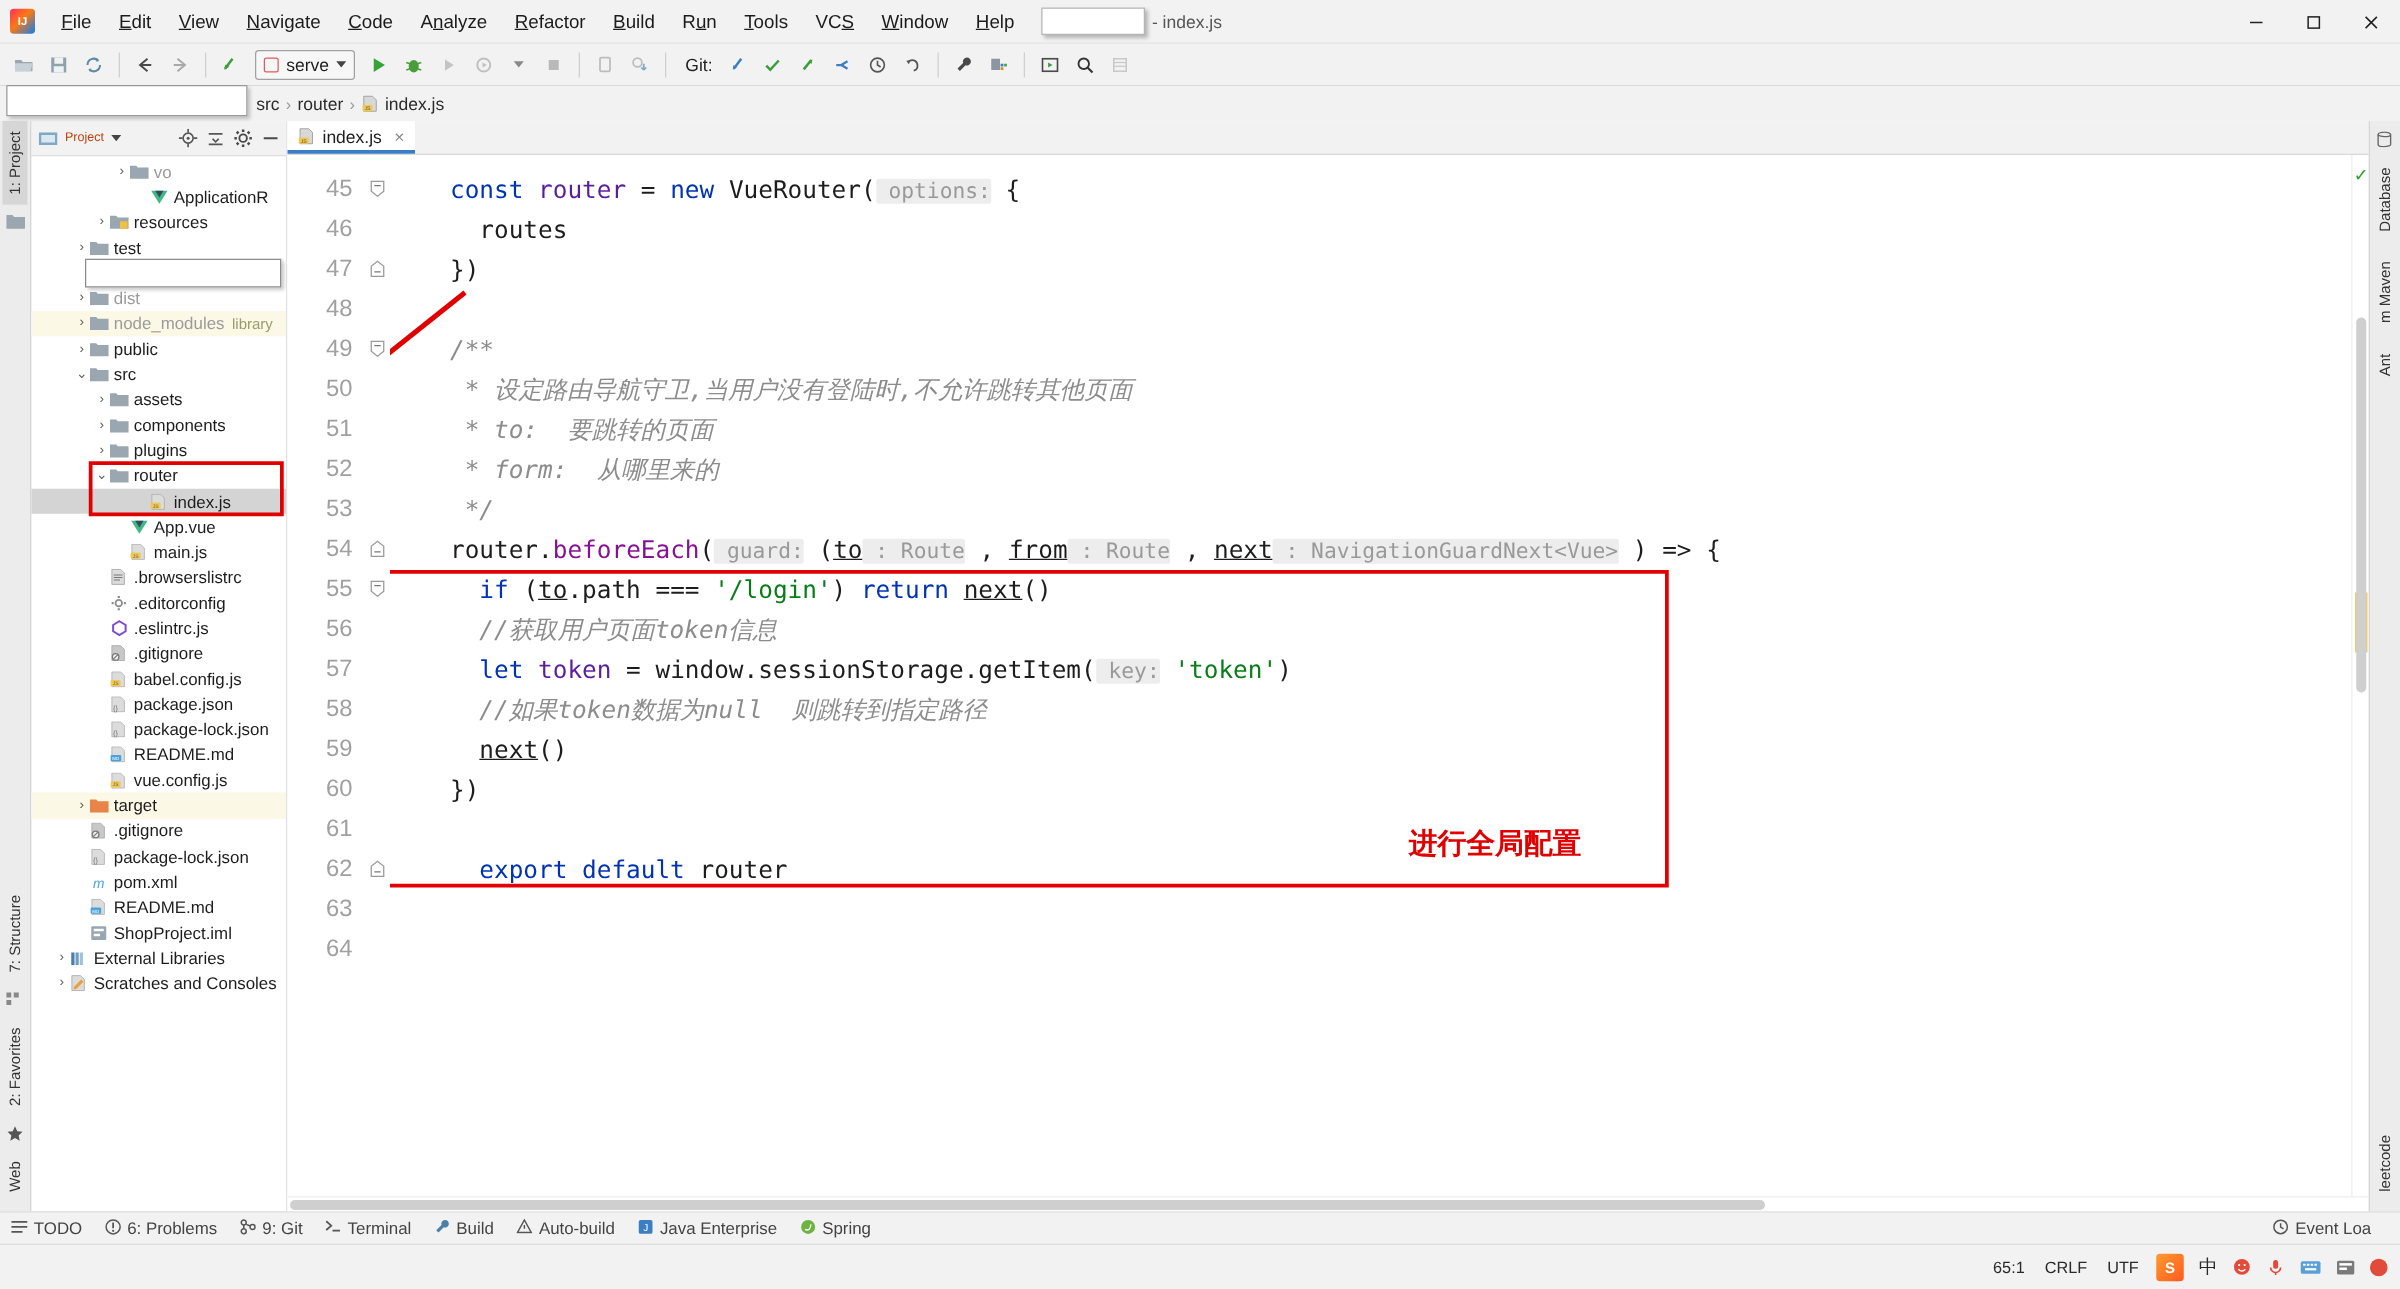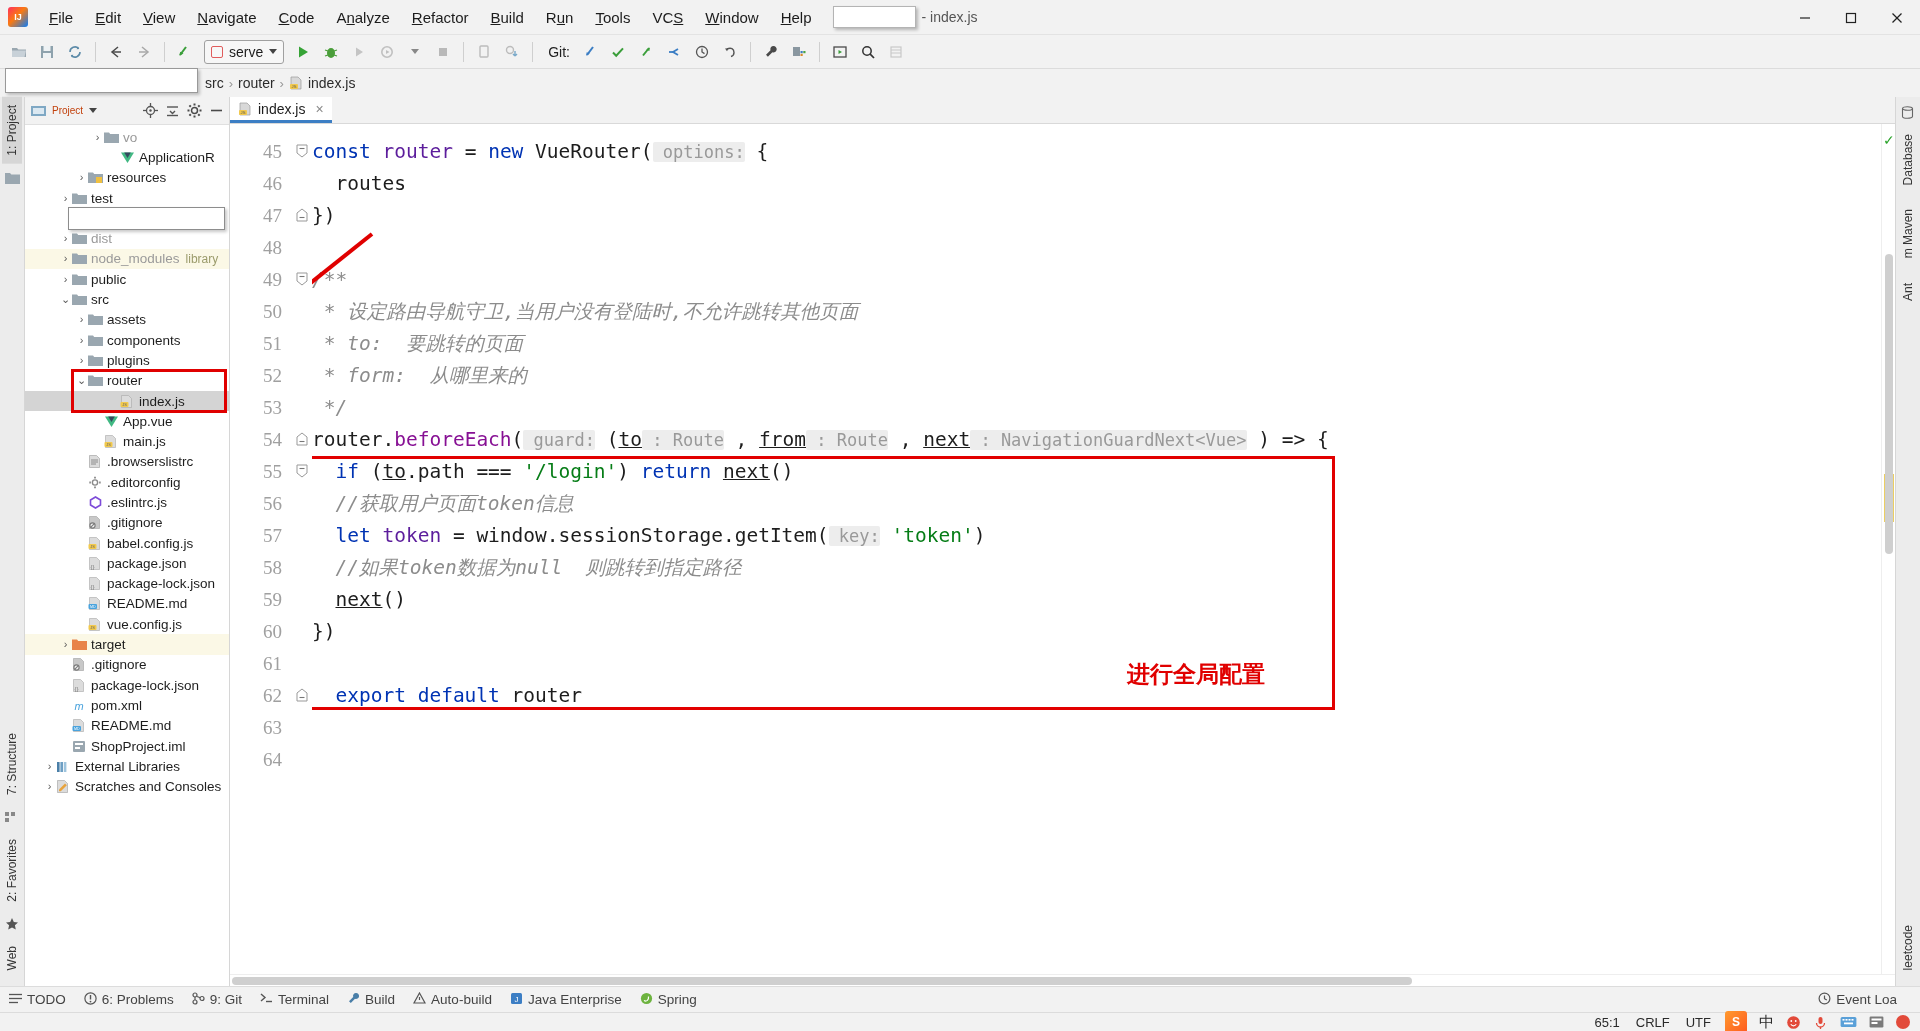--- a/index.html
+++ b/index.html
@@ -137,36 +137,36 @@
   }
   .etab {
     height: 26px; display: flex; align-items: center; gap: 6px; padding: 0 8px 0 8px;
     background: #fff; border-bottom: 3px solid #3c7ec4; font-size: 14px; position: relative;
   }
   .etab .close-x { color: #8a8a8a; font-size: 14px; margin-left: 4px; }
   .editor { flex: 1; display: flex; position: relative; min-height: 0; overflow: hidden; background: #fff; }
 
   .gutter {
     width: 62px; background: #fff; flex: none; position: relative; text-align: right;
-    font-family: Liberation Serif, serif; font-size: 19px; color: #a0a0a0;
+    font-family: Liberation Sans, sans-serif; font-size: 19px; color: #a0a0a0;
     padding-top: 12px;
   }
   .gline { height: 32px; line-height: 32px; padding-right: 10px; }
 
   .foldcol { width: 20px; flex: none; background: #fff; position: relative; padding-top: 12px; }
   .fold {
     position: absolute; left: 4px; width: 12px; height: 12px;
   }
   .fold svg { display:block; }
 
   .code {
     flex: 1; position: relative; padding-top: 12px; min-width: 0;
     font-family: "DejaVu Sans Mono", monospace; font-size: 19.5px; overflow: hidden;
   }
-  .cline { height: 32px; line-height: 32px; white-space: pre; }
+  .cline { height: 32px; line-height: 32px; white-space: pre; margin-left: 48px; }
 
   
   .kw  { color: #0033b3; }            
   .id  { color: #5c1d9c; }
   .str { color: #067d17; }            
   .cmt { color: #8c8c8c; font-style: italic; }
   .hintbg { color: #999; background: #ededed; border-radius: 2px; font-size: 17px; }
   .und { text-decoration: underline; }
   .plain { color: #1d1d1d; }
   .purple { color: #871094; }
@@ -199,21 +199,21 @@
 
   
   .toolwin {
     height: 26px; background: #f2f2f2; display: flex; align-items: center;
     gap: 0px; border-top: 1px solid #dcdcdc; flex: none; font-size: 13.5px;
   }
   .twbtn { display: flex; align-items: center; gap: 5px; padding: 3px 9px; color: #1d1d1d; white-space: nowrap; }
   .twbtn .n { color: #444; }
   .tw-spacer { flex: 1; }
   .statusbar {
-    height: 19px; background: #f2f2f2; display: flex; align-items: center;
+    height: 36px; background: #f2f2f2; display: flex; align-items: center;
     border-top: 1px solid #dcdcdc; flex: none; font-size: 13px; color: #2a2a2a;
   }
   .sb-item { padding: 0 8px; white-space: nowrap; }
   .sb-spacer { flex: 1; }
   .sogou {
     width: 22px; height: 22px; border-radius: 3px;
     background: linear-gradient(135deg,#ff9a2e,#ff5a1f); color:#fff;
     display:flex; align-items:center; justify-content:center; font-size:12px; font-weight:bold;
   }
   .ime-item { padding: 0 6px; display: flex; align-items: center; }

